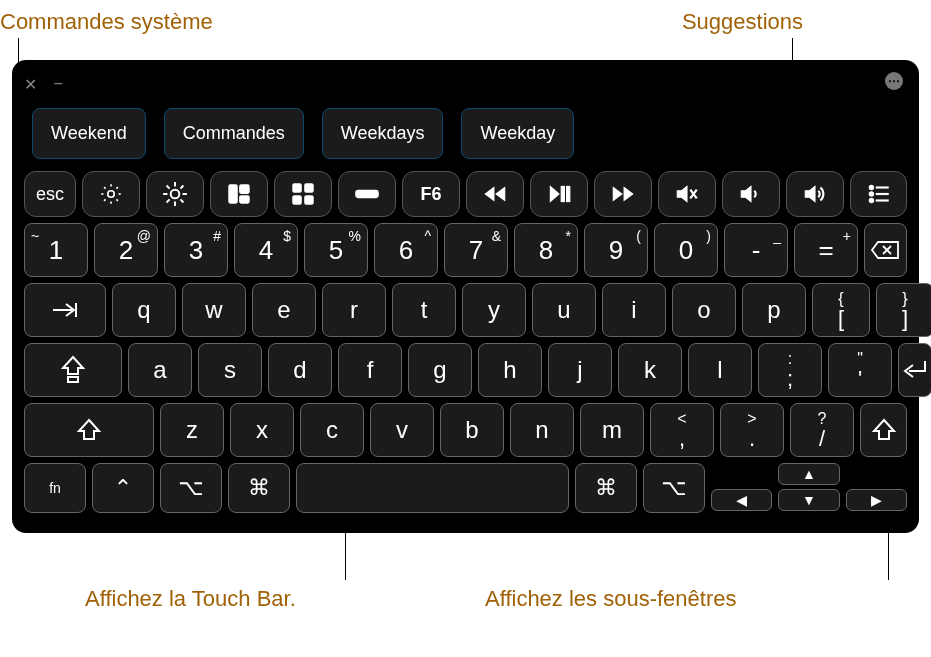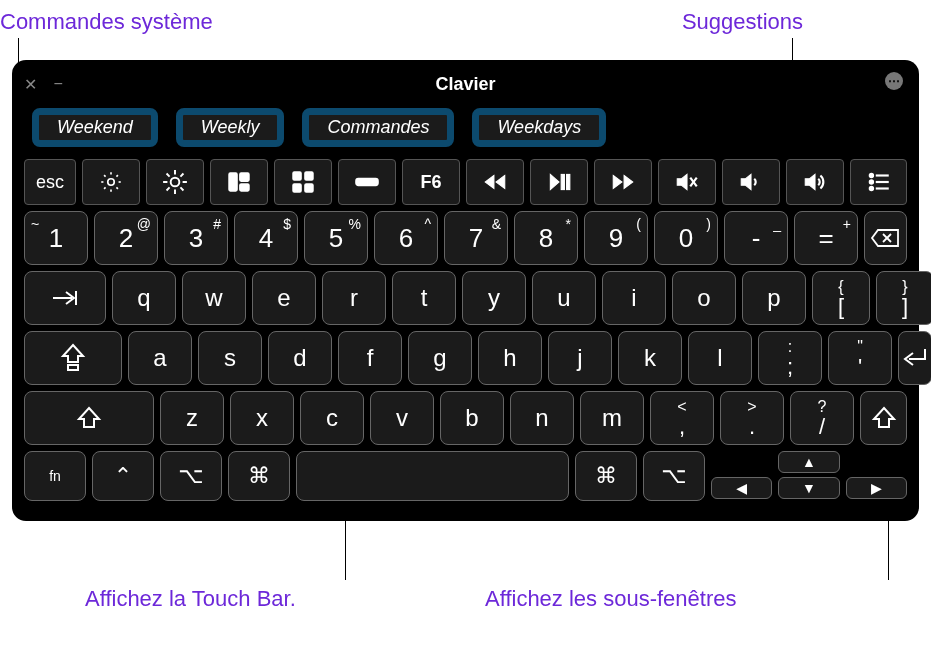--- a/index.html
+++ b/index.html
@@ -6,21 +6,21 @@
   body {
     font-family: -apple-system, "Helvetica Neue", Arial, sans-serif;
     background: #fff;
     width: 931px;
     height: 657px;
     position: relative;
   }
   .callout {
     position: absolute;
     font-size: 22px;
-    color: #6d28d9;
+    color: #a16207;
     text-align: center;
     line-height: 1.3;
   }
   .callout-line {
     position: absolute;
     background: #000;
   }
 
   .keyboard-window {
     position: absolute;
@@ -53,35 +53,34 @@
     width: 18px; height: 18px; border-radius: 50%;
     background: #777;
     display: flex; align-items: center; justify-content: center;
     color: #000; font-size: 12px; font-weight: bold;
   }
 
   .row { display: flex; gap: 6px; margin-bottom: 6px; }
 
   .pill {
     background: #1b1b1b;
-    border: 7px solid #0c4a6e;
+    border: 1px solid #0c4a6e;
     border-radius: 8px;
     color: #fff;
     font-size: 18px;
-    padding: 2px 18px;
+    padding: 14px 18px;
     display: flex;
     align-items: center;
     justify-content: center;
-    font-style: italic;
   }
 
   .fkey {
     background: #1b1b1b;
     border: 1px solid #555;
-    border-radius: 4px;
+    border-radius: 12px;
     color: #fff;
     display: flex;
     align-items: center;
     justify-content: center;
     height: 46px;
   }
   .fkey svg { width: 26px; height: 26px; fill: #fff; stroke: #fff; }
 
   .key {
     background: #1b1b1b;
@@ -173,31 +172,30 @@
 <div class="callout-line" style="left:345px;top:225px;width:1px;height:355px;"></div>
 <div class="callout-line" style="left:888px;top:225px;width:1px;height:355px;"></div>
 
 <div class="keyboard-window">
 
   <div class="titlebar">
     <div class="tb-left">
       <span class="tb-icon">✕</span>
       <span class="tb-icon">−</span>
     </div>
-    <div class="tb-title">Clavier</div>
     <div class="tb-right">
       <div class="more-dot">⋯</div>
     </div>
   </div>
 
   <div class="row sugg-row">
     <div class="pill">Weekend</div>
-    <div class="pill">Weekly</div>
     <div class="pill">Commandes</div>
     <div class="pill">Weekdays</div>
+    <div class="pill">Weekday</div>
   </div>
 
   <div class="row frow">
     <div class="fkey esc">esc</div>
     <div class="fkey">
         <svg viewBox="0 0 24 24">
           <circle cx="12" cy="12" r="3" fill="none" stroke="#fff" stroke-width="1.5"></circle>
           <g stroke="#fff" stroke-width="1.5">
             <line x1="12" y1="3" x2="12" y2="5"></line>
             <line x1="12" y1="19" x2="12" y2="21"></line>

